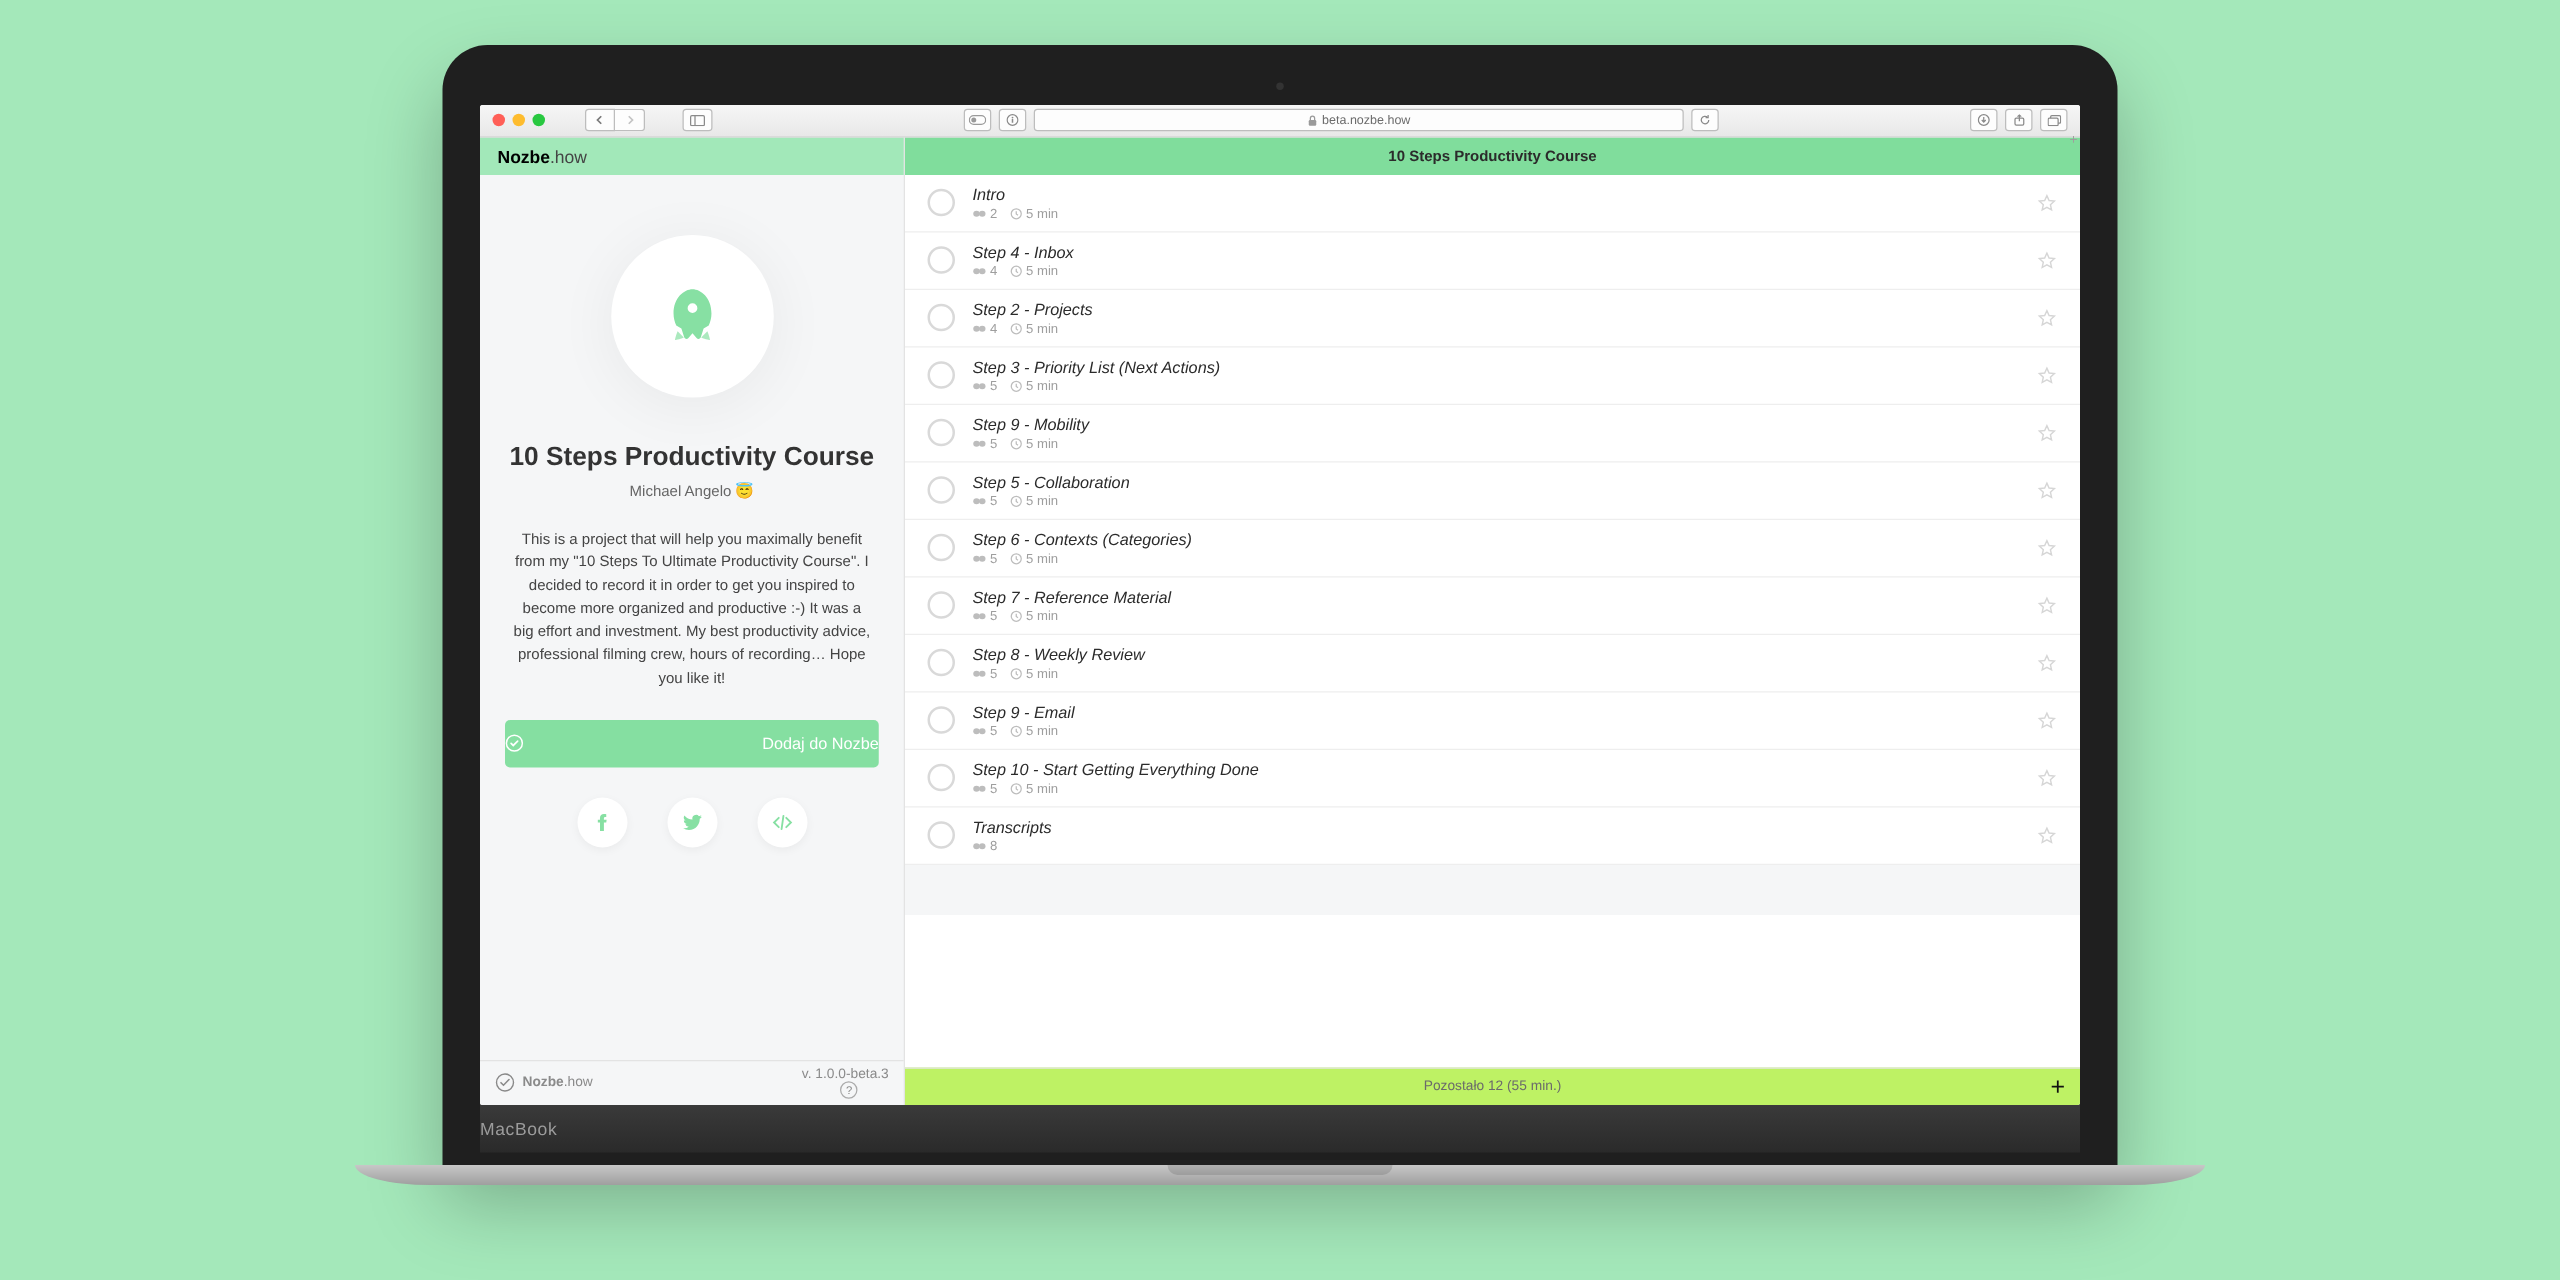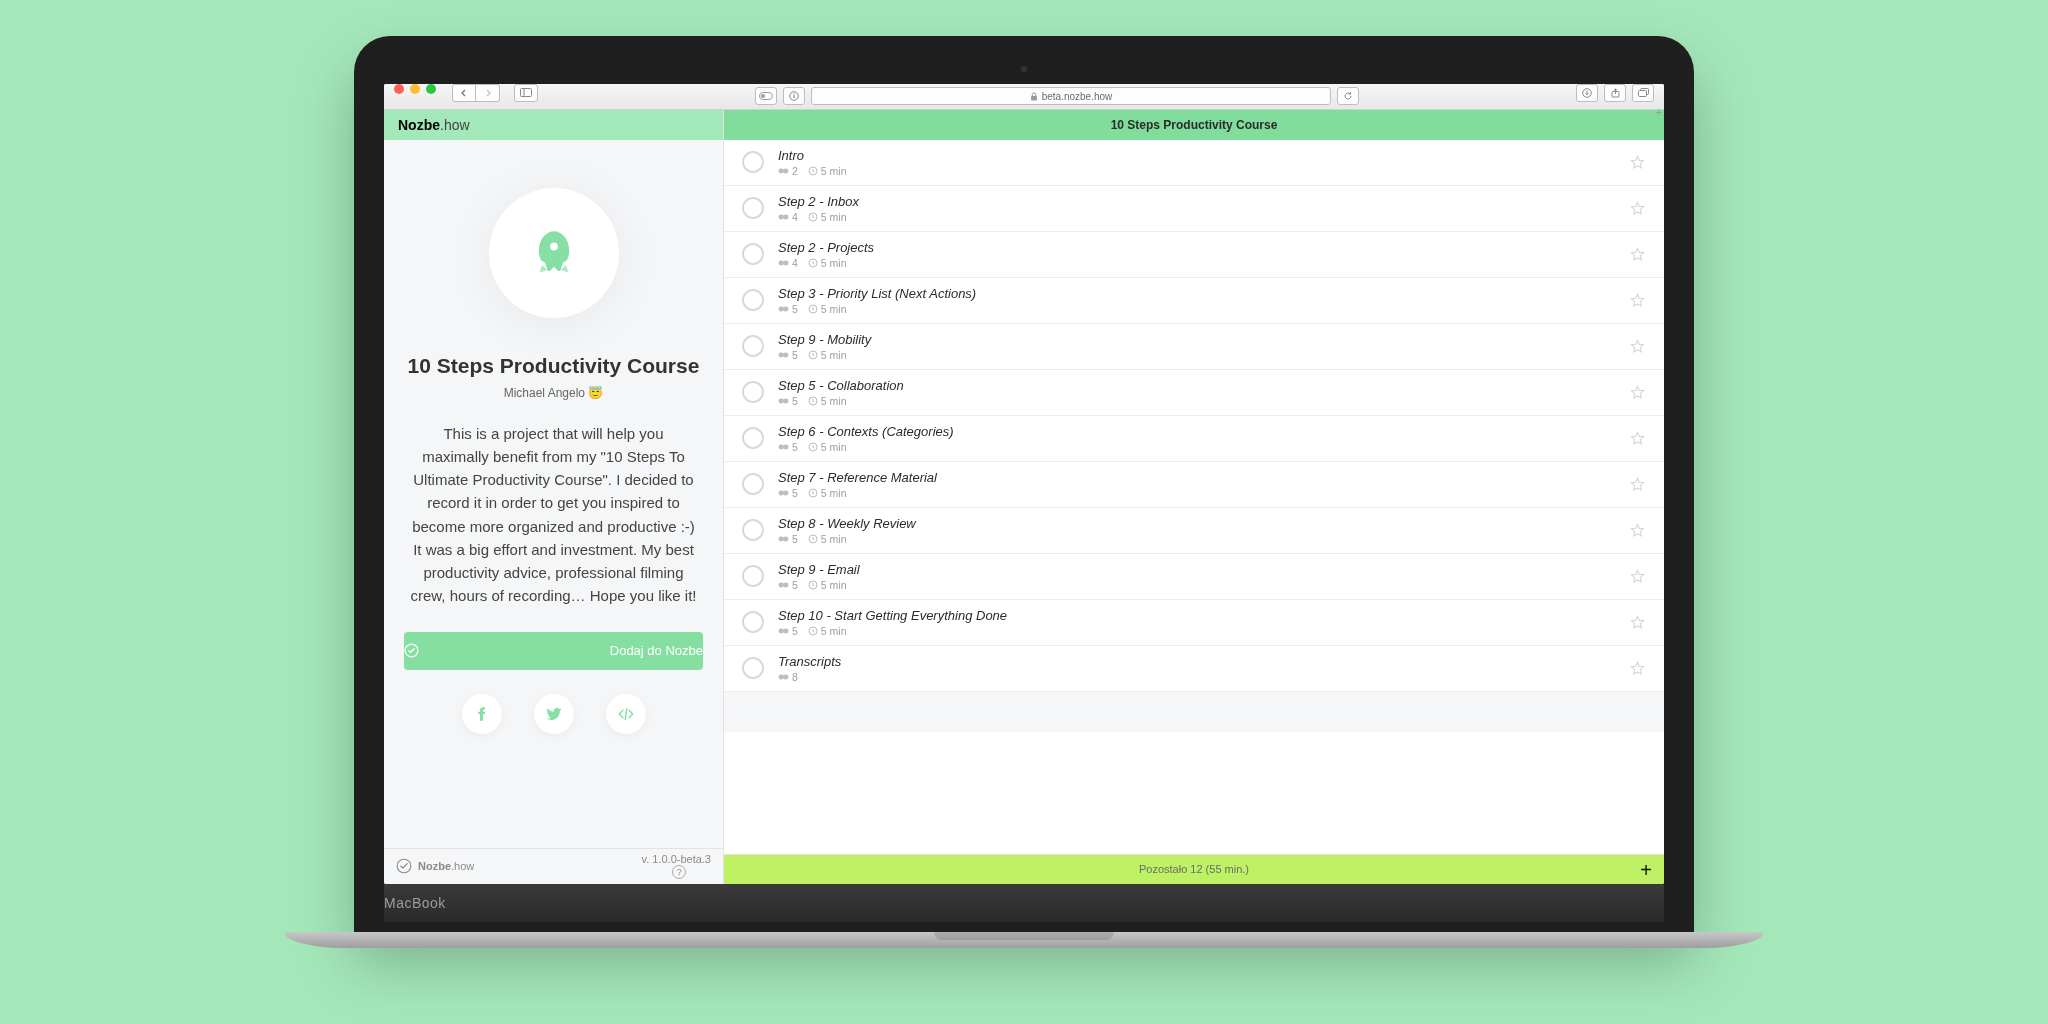--- a/index.html
+++ b/index.html
@@ -21,23 +21,23 @@
     background: #fff;
     border-radius: 2px;
     overflow: hidden;
     display: flex; flex-direction: column;
   }
   
   .safari-bar {
     height: 26px;
     background: linear-gradient(#f6f6f6,#e8e8e8);
     border-bottom: 1px solid #cfcfcf;
-    display: flex; 
+    display: flex; align-items: center;
     padding: 0 10px;
-    gap: 8px;
+    gap: 24px;
     font-size: 11px; color: #6b6b6b;
     position: relative;
   }
   .traffic { display:flex; gap:6px; }
   .dot { width:10px; height:10px; border-radius:50%; }
   .dot.red{background:#ff5f57;} .dot.yellow{background:#febc2e;} .dot.green{background:#28c840;}
   .nav-btns { display:flex; gap:0; margin-left:8px; }
   .nav-btn { width:24px; height:18px; border:1px solid #bdbdbd; background:#fdfdfd; display:flex; align-items:center; justify-content:center; border-radius:3px; }
   .nav-btn + .nav-btn { border-left:none; border-radius:0 3px 3px 0;}
   .nav-btn:first-child{border-radius:3px 0 0 3px;}
@@ -79,21 +79,21 @@
     color:#333;
   }
   .project-icon {
     width:130px; height:130px; border-radius:50%;
     background:#fff;
     display:flex; align-items:center; justify-content:center;
     box-shadow: 0 6px 50px rgba(0,0,0,0.06);
   }
   .project-title { margin-top:36px; font-size:21px; font-weight:700; text-align:center; }
   .project-author { margin-top:8px; font-size:12px; color:#666; }
-  .project-desc { margin-top:22px; font-size:15px; line-height:1.55; text-align:center; color:#444; padding:0 6px;}
+  .project-desc { margin-top:22px; font-size:12px; line-height:1.55; text-align:center; color:#444; padding:0 6px;}
   .cta {
     margin-top:24px;
     width:100%; height:38px;
     background:#85dfa1;
     border:none; border-radius:4px;
     color:#fff; font-size:13px; font-weight:500;
     display:flex; align-items:center; justify-content:space-between; gap:8px;
     cursor:pointer;
   }
   .share-row { margin-top:24px; display:flex; gap:32px; }
@@ -324,21 +324,21 @@
                 </div>
                 <div class="star">
                   <svg width="17" height="17" viewBox="0 0 24 24">
                     <path fill="none" stroke="#d6d6d6" stroke-width="1.6" d="M12 3.5l2.5 5.5 6 .6-4.5 4.1 1.3 5.9L12 16.8l-5.3 2.8 1.3-5.9L3.5 9.6l6-.6z"></path>
                   </svg>
                 </div>
               </div>
               <div class="task">
                 <div class="check"></div>
                 <div class="task-main">
-                  <div class="task-title">Step 2 - Inbox</div>
+                  <div class="task-title">Step 4 - Inbox</div>
                   <div class="task-meta">
                     <span class="meta-item">
                       <svg width="11" height="8" viewBox="0 0 11 8">
                         <ellipse cx="3.2" cy="4" rx="2.6" ry="2.4" fill="#bdbdbd"></ellipse>
                         <ellipse cx="7.8" cy="4" rx="2.6" ry="2.4" fill="#bdbdbd"></ellipse>
                       </svg>
                       <span>4</span>
                     </span>
                     <span class="meta-item">
                       <svg width="10" height="10" viewBox="0 0 10 10">

